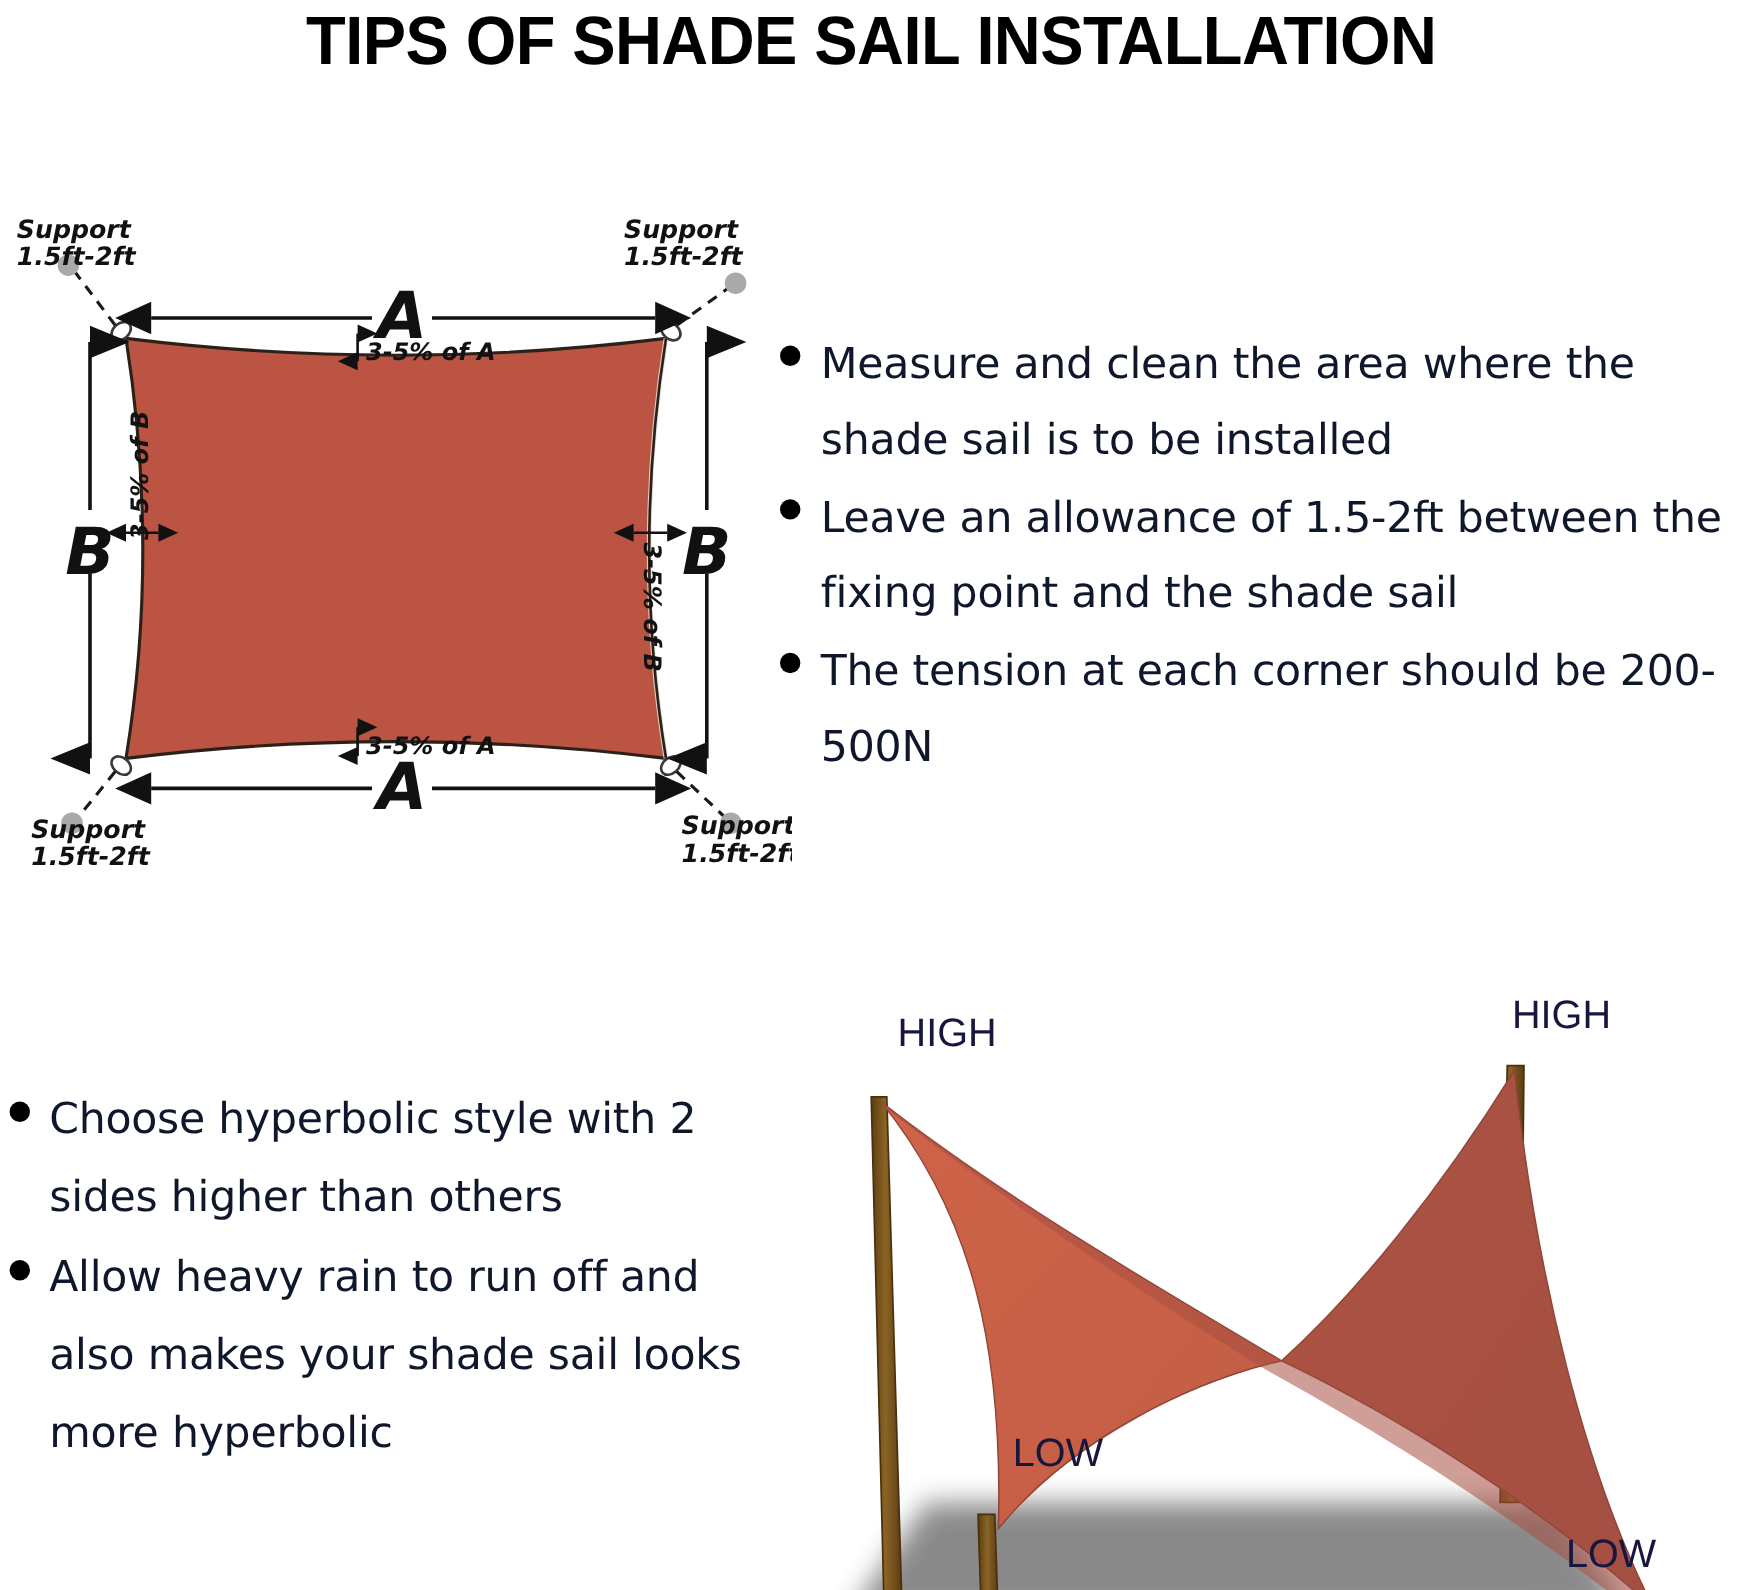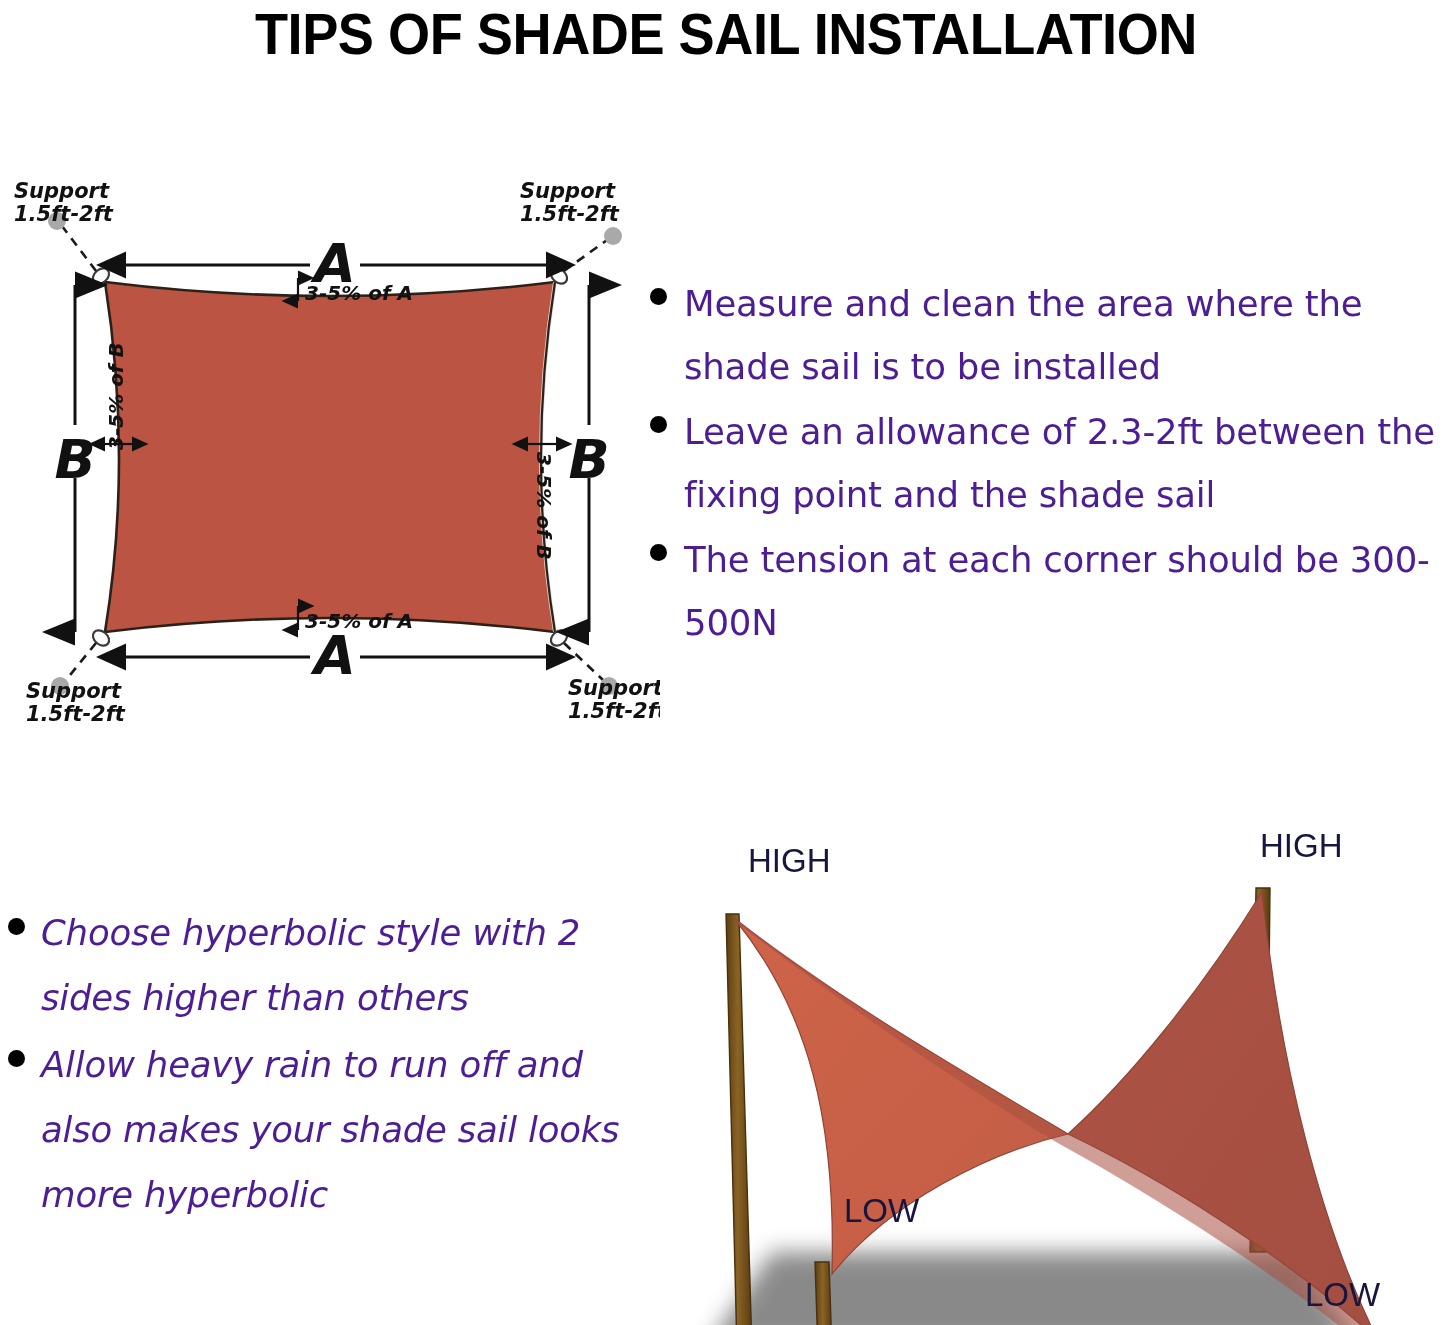--- a/index.html
+++ b/index.html
@@ -66,32 +66,31 @@
     height: 17px;
     border-radius: 50%;
     background: #000000;
     margin-top: 16px;
     margin-right: 17px;
   }
   .bullet-text {
     font-family: "DejaVu Sans", sans-serif;
     font-size: 35.5px;
     line-height: 63px;
-    color: #4c1d95;
+    color: #0f172a;
     letter-spacing: -0.2px;
   }
   #tips-list .bullet-text { max-width: 760px; }
 
   
   #style-list {
     position: absolute;
     left: 8px;
     top: 900px;
     width: 620px;
-    font-style: italic;
   }
   #style-list .bullet-text {
     font-size: 35.5px;
     line-height: 65px;
     max-width: 580px;
   }
   #style-list .bullet-dot { margin-top: 18px; margin-right: 16px; }
 
   
   #hyper-diagram {
@@ -247,25 +246,25 @@
   </svg>
 </div>
 
 <div id="tips-list">
   <div class="bullet-row">
     <span class="bullet-dot"></span>
     <span class="bullet-text">Measure and clean the area where the shade sail is to be installed</span>
   </div>
   <div class="bullet-row">
     <span class="bullet-dot"></span>
-    <span class="bullet-text">Leave an allowance of 2.3-2ft between the fixing point and the shade sail</span>
-  </div>
-  <div class="bullet-row">
-    <span class="bullet-dot"></span>
-    <span class="bullet-text">The tension at each corner should be 300-500N</span>
+    <span class="bullet-text">Leave an allowance of 1.5-2ft between the fixing point and the shade sail</span>
+  </div>
+  <div class="bullet-row">
+    <span class="bullet-dot"></span>
+    <span class="bullet-text">The tension at each corner should be 200-500N</span>
   </div>
 </div>
 
 <div id="style-list">
   <div class="bullet-row">
     <span class="bullet-dot"></span>
     <span class="bullet-text">Choose hyperbolic style with 2 sides higher than others</span>
   </div>
   <div class="bullet-row">
     <span class="bullet-dot"></span>

